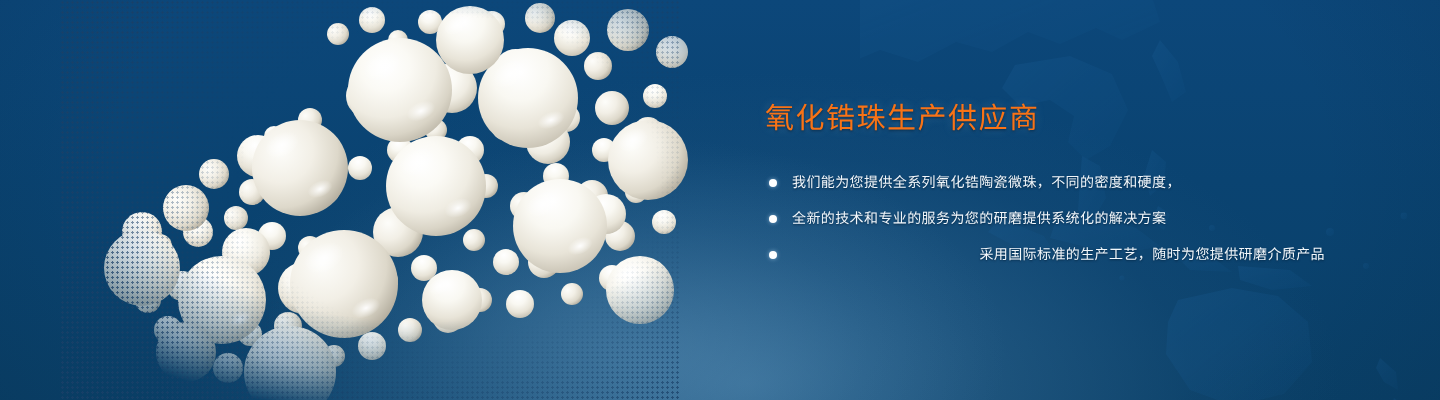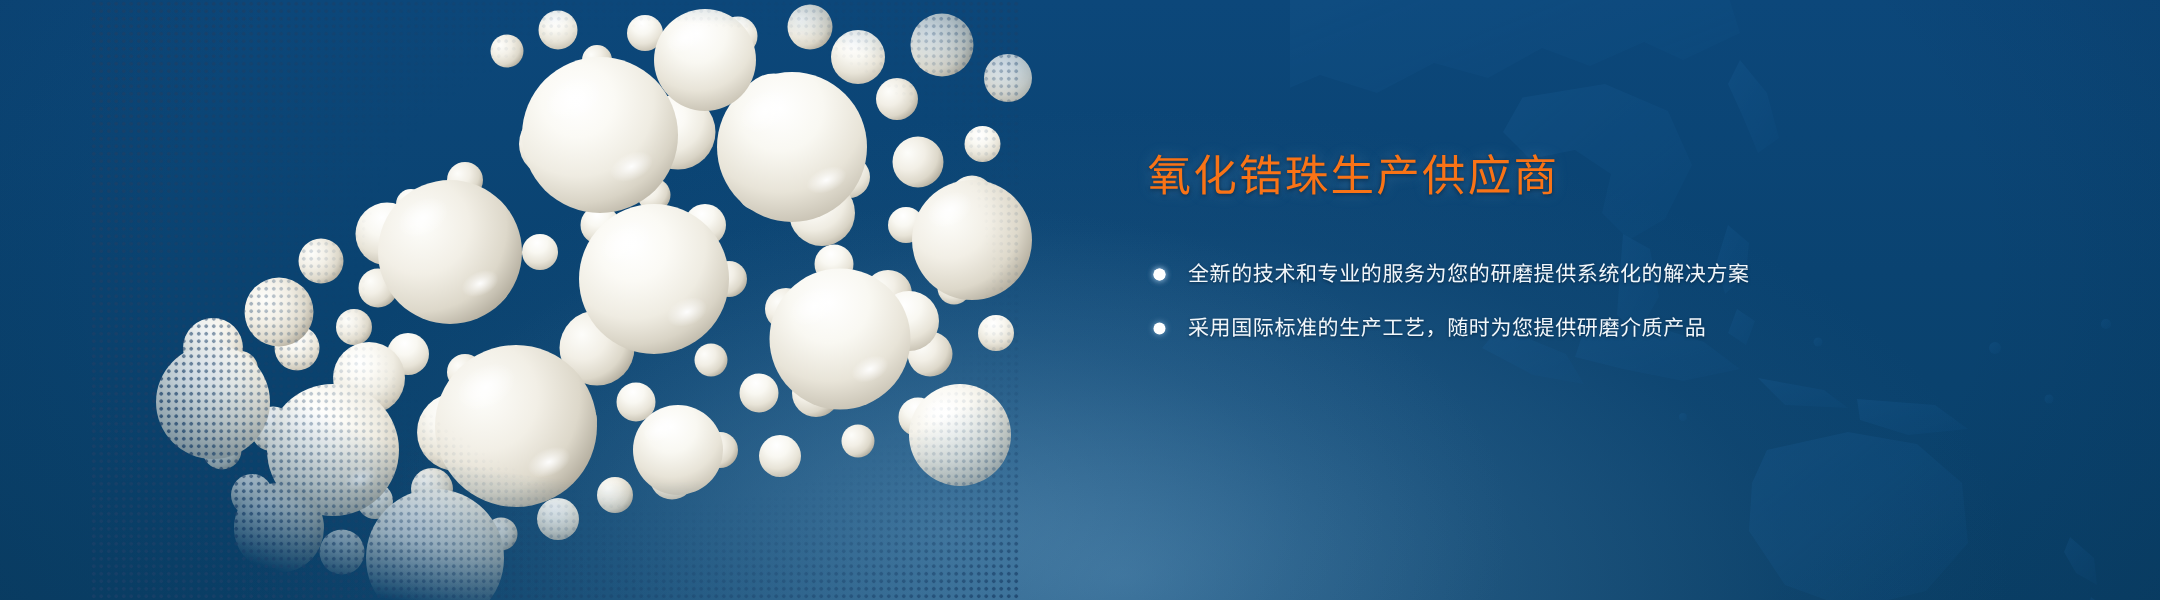--- a/index.html
+++ b/index.html
@@ -123,21 +123,21 @@
   .bullet {
     position: relative;
     padding-left: 27px;
     margin-bottom: 13px;
     font-size: 14px;
     line-height: 23px;
     color: #f2f7fb;
     letter-spacing: 0.4px;
     text-shadow: 0 1px 2px rgba(2,28,52,0.70);
   }
-  .bullet:last-child { margin-bottom: 0; }
+  .bullet:last-child { margin-bottom: 0; text-align: right; }
   .bullet .dot {
     position: absolute;
     left: 4px;
     top: 8px;
     width: 8px;
     height: 8px;
     border-radius: 50%;
     background: #ffffff;
     box-shadow: 0 0 4px rgba(180,215,245,0.65);
   }
@@ -389,20 +389,21 @@
   <div class="halftone"></div>
 
   <div class="copy">
 
     <h1 class="headline">氧化锆珠生产供应商</h1>
 
     <ul class="bullets">
 
       <li class="bullet">
         <span class="dot"></span>
+        <span class="ln">我们能为您提供全系列氧化锆陶瓷微珠，不同的密度和硬度，</span>
       </li>
 
       <li class="bullet">
         <span class="dot"></span>
         <span class="ln">全新的技术和专业的服务为您的研磨提供系统化的解决方案</span>
       </li>
 
       <li class="bullet">
         <span class="dot"></span>
         <span class="ln">采用国际标准的生产工艺，随时为您提供研磨介质产品</span>

